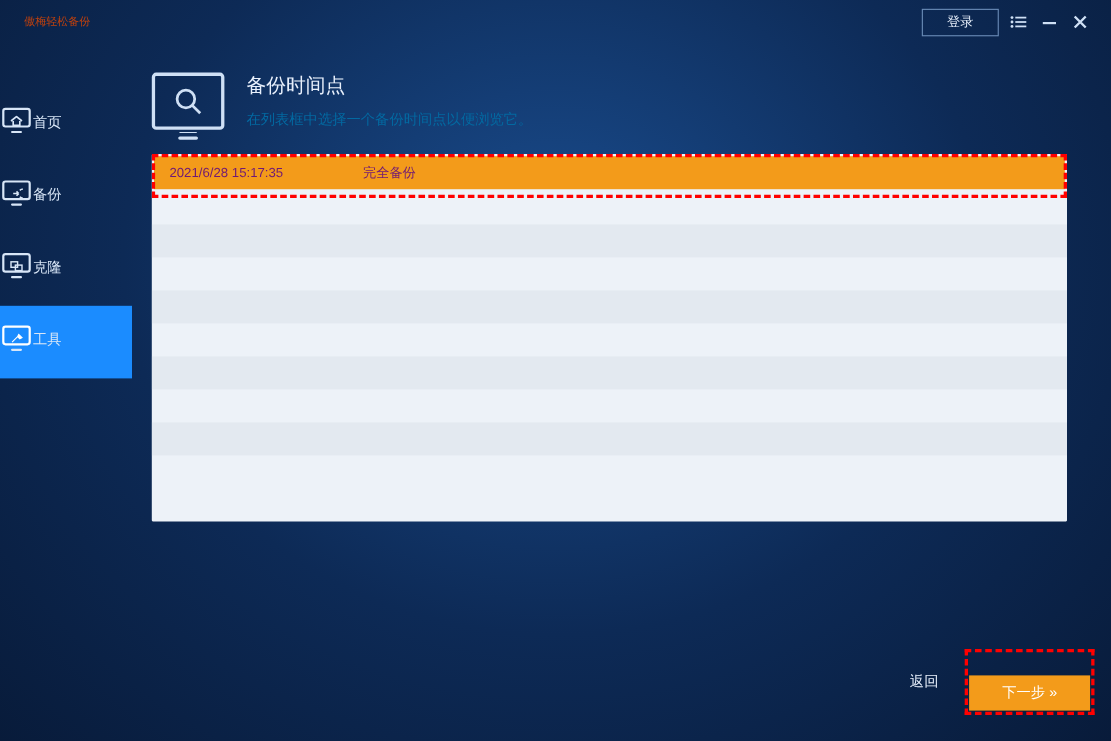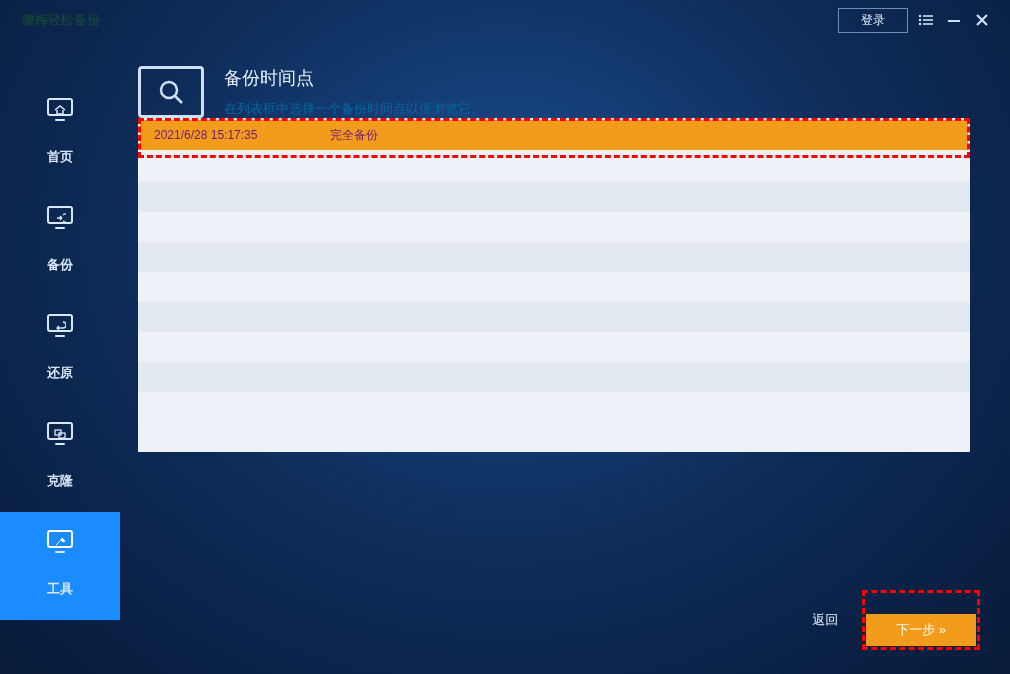--- a/index.html
+++ b/index.html
@@ -1,50 +1,50 @@
 <!DOCTYPE html>
 <html><head>
 <meta charset="utf-8">
 <style>
 * { margin: 0; padding: 0; box-sizing: border-box; font-family: "Microsoft YaHei", Arial, sans-serif; }
 body { width: 1010px; height: 674px; background: radial-gradient(ellipse at 50% 35%, #1a4d8f 0%, #0d2a56 55%, #081b3a 100%); overflow: hidden; position: relative; }
 
 .titlebar { height: 40px; display: flex; align-items: center; justify-content: space-between; padding: 0 18px; }
-.app-title { color: #14532d; font-size: 13px; padding-left: 4px; }
+.app-title { color: #c2410c; font-size: 10px; padding-left: 4px; }
 .titlebar-right { display: flex; align-items: center; gap: 8px; }
 .login-btn { color: #e8f0fc; font-size: 12px; border: 1px solid #6b8db8; padding: 3px 22px; background: transparent; cursor: pointer; }
 .title-icon { color: #cfe0f5; cursor: pointer; font-size: 14px; display: inline-flex; align-items: center; justify-content: center; width: 20px; height: 20px; }
 .title-icon svg { display: block; }
 
 .content { display: flex; height: calc(100% - 40px); }
 
 .sidebar { width: 120px; display: flex; flex-direction: column; padding-top: 40px; }
-.nav-item { display: flex; flex-direction: column; align-items: center; gap: 24px; color: #d8e6f7; font-size: 13px; padding: 18px 0 22px; cursor: pointer; font-weight: bold; }
+.nav-item { display: flex; flex-direction: row; align-items: center; gap: 0; color: #d8e6f7; font-size: 13px; padding: 18px 0 22px; cursor: pointer; }
 .nav-item.active { background: #1b8cff; }
 .nav-icon { width: 30px; height: 26px; position: relative; }
 .monitor { width: 26px; height: 18px; border: 2px solid #d8e6f7; border-radius: 3px; position: relative; margin: 0 auto; }
 .monitor::after { content: ""; position: absolute; bottom: -7px; left: 50%; transform: translateX(-50%); width: 10px; height: 2px; background: #d8e6f7; border-radius: 1px; box-shadow: 0 -3px 0 -1px #d8e6f7; }
 .nav-glyph { position: absolute; top: 50%; left: 50%; transform: translate(-50%, -60%); }
 
 .main { flex: 1; padding: 26px 40px 0 18px; display: flex; flex-direction: column; }
-.page-header { display: flex; gap: 20px; }
+.page-header { display: flex; gap: 20px; margin-bottom: 22px; }
 .hero-icon { width: 66px; height: 52px; border: 3px solid #cfe0f5; border-radius: 4px; position: relative; flex-shrink: 0; display:flex; align-items:center; justify-content:center; }
 .hero-icon::after { content: ""; position: absolute; bottom: -12px; left: 50%; transform: translateX(-50%); width: 18px; height: 3px; background: #cfe0f5; border-radius: 2px; box-shadow: 0 -5px 0 -1px #cfe0f5; }
 .hero-text h2 { color: #e8f0fc; font-weight: 400; font-size: 18px; margin-bottom: 10px; }
 .hero-text p { color: #0369a1; font-size: 13px; }
 
 .listbox { background: #edf2f8; flex: 0 0 334px; border-radius: 1px; overflow: hidden; position: relative; }
 .listbox.highlight::before { content: ""; position: absolute; top: 0; left: 0; right: 0; height: 34px; border: 3px dashed #ff0000; pointer-events: none; z-index: 2; }
 .list-row { height: 30px; display: flex; align-items: center; padding: 0 14px; font-size: 12px; }
 .list-row.selected { background: #f39b1a; color: #701a75; height: 30px; margin:2px; }
 .list-row.alt { background: #e3e9f0; }
 .col-time { width: 176px; }
 .col-type { flex: 1; }
 
-.footer { position: absolute; bottom: 24px; right: 30px; display: flex; align-items: center; gap: 24px; }
+.footer { position: absolute; bottom: 24px; right: 15px; display: flex; align-items: center; gap: 24px; }
 .back-link { color: #e8f0fc; font-size: 13px; cursor: pointer; }
 .next-wrap { position: relative; padding: 4px; }
 .next-wrap::before { content: ""; position: absolute; inset: 0; border: 3px dashed #ff0000; pointer-events: none; }
 .next-btn { background: #f39b1a; color: #fff; border: none; font-size: 13px; padding: 7px 30px; cursor: pointer; margin-top: 20px; }
 </style>
 </head>
 <body>
 
 <div class="titlebar">
   <div class="app-title">傲梅轻松备份</div>
@@ -87,29 +87,20 @@
       <span>首页</span>
     </div>
     <div class="nav-item">
       <div class="nav-icon">
           <div class="monitor"></div>
           <svg class="nav-glyph" width="12" height="10" viewBox="0 0 12 10">
             <path d="M3 5 H8 M8 5 L6 3 M8 5 L6 7 M9 2 A4 4 0 1 1 9 8" fill="none" stroke="#d8e6f7" stroke-width="1.4"></path>
           </svg>
         </div>
       <span>备份</span>
-    </div>
-    <div class="nav-item">
-      <div class="nav-icon">
-          <div class="monitor"></div>
-          <svg class="nav-glyph" width="12" height="10" viewBox="0 0 12 10">
-            <path d="M4 8 L2 6 L4 4 M2 6 H8 A3 3 0 0 0 8 0" fill="none" stroke="#d8e6f7" stroke-width="1.4" transform="translate(1,1)"></path>
-          </svg>
-        </div>
-      <span>还原</span>
     </div>
     <div class="nav-item">
       <div class="nav-icon">
           <div class="monitor"></div>
           <svg class="nav-glyph" width="12" height="10" viewBox="0 0 12 10">
             <rect x="1" y="1" width="6" height="5" fill="none" stroke="#d8e6f7" stroke-width="1.3"></rect>
             <rect x="5" y="4" width="6" height="5" fill="none" stroke="#d8e6f7" stroke-width="1.3"></rect>
           </svg>
         </div>
       <span>克隆</span>

